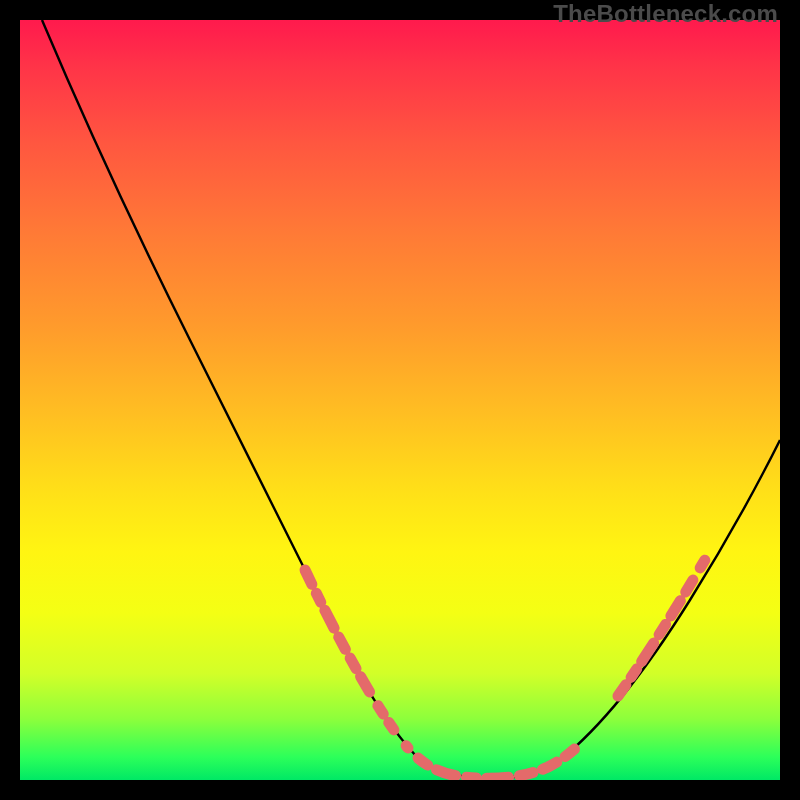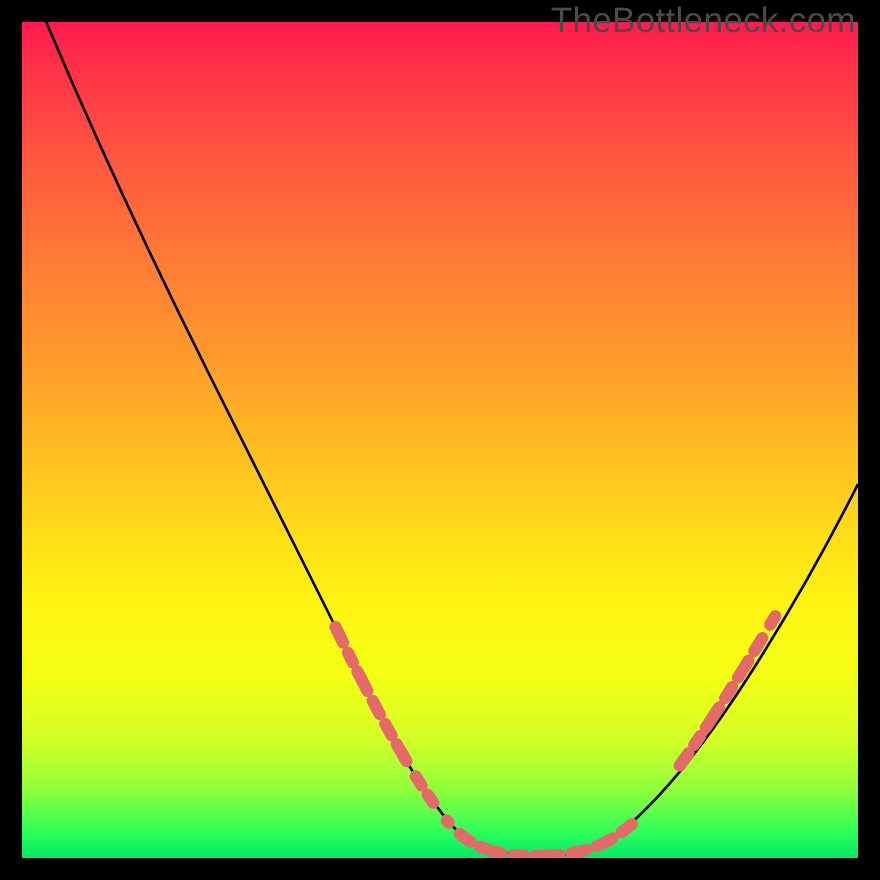--- a/index.html
+++ b/index.html
@@ -40,23 +40,23 @@
       #8cff3c 92%,
       #2cff5a 97%,
       #00e865 100%
     );
   }
   .watermark {
     position: absolute;
     top: 0px;
     right: 22px;
     color: #4b4b4b;
-    font-size: 32px;
+    font-size: 24px;
     letter-spacing: 0.2px;
-    font-weight: 400;
+    font-weight: 700;
     user-select: none;
   }
   svg.curve {
     position: absolute;
     left: 0;
     top: 0;
     width: 760px;
     height: 760px;
   }
 </style>

